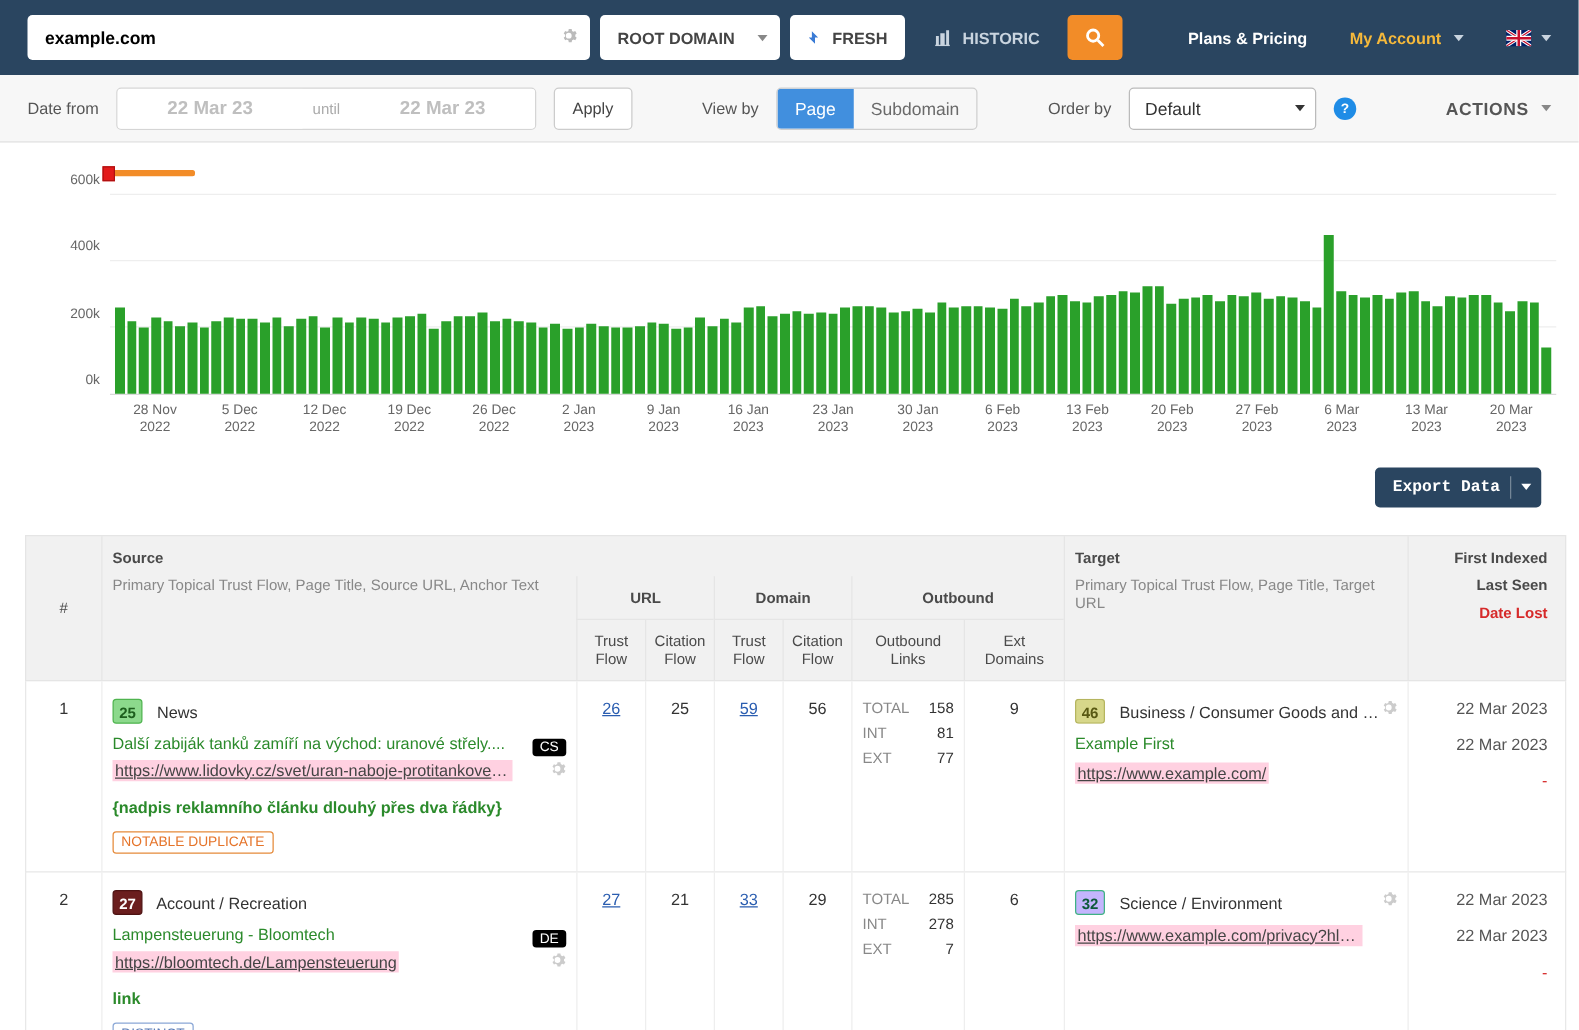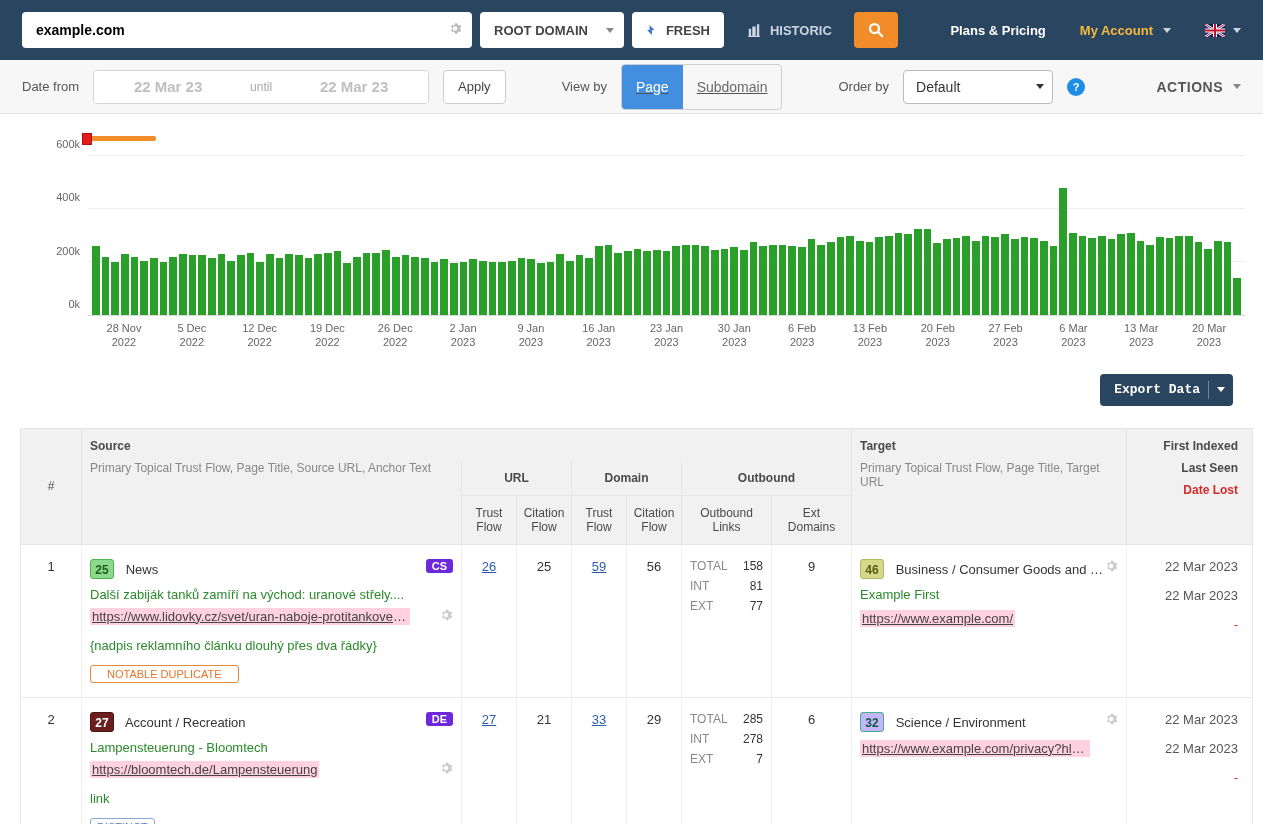--- a/index.html
+++ b/index.html
@@ -95,21 +95,21 @@
     color: #bfbfbf; background: #fff;
   }
   .date-sep { padding: 0 8px; color: #aaa; font-size: 12px; }
   .btn-apply {
     height: 34px; padding: 0 14px;
     background: #fff; border: 1px solid #ccc; border-radius: 4px;
     font-size: 13px; color: #444; cursor: pointer;
   }
   .segmented {
     display: flex; border: 1px solid #cfcfcf; border-radius: 4px;
-    overflow: hidden; height: 46px; text-decoration: underline;
+    overflow: hidden; height: 34px;
   }
   .segmented > div {
     padding: 0 14px; display: flex; align-items: center;
     font-size: 14px; cursor: pointer; color: #6a6a6a;
   }
   .segmented .active { background: #418fde; color: #fff; }
   .order-select {
     height: 34px; width: 150px;
     border: 1px solid #bbb; border-radius: 4px;
     background: #fff; display: flex; align-items: center;
@@ -234,33 +234,33 @@
     border-radius: 3px; font-size: 12px; font-weight: 700;
     margin-right: 8px;
   }
   .pill-green  { background:#8cd98c; color:#1d5e1d; border:1px solid #4fb44f;}
   .pill-dark   { background:#6b1e1e; color:#fff; border:1px solid #4d1212;}
   .pill-olive  { background:#d7d78a; color:#595913; border:1px solid #b5b55f;}
   .pill-teal   { background:#c4b5fd; color:#0d5a3a; border:1px solid #3fb184;}
   .lang-badge {
     float: right;
     display:inline-block; padding:1px 6px;
-    background:#6d28d9; color:#fff; border-radius:3px;
-    font-size:11px; font-weight:700;
+    background:#000000; color:#fff; border-radius:3px;
+    font-size:11px; font-weight:400;margin-top:32px;
   }
   .src-title { color: #2b8a2b; margin: 8px 0 6px 0; display:block; overflow:hidden; text-overflow:ellipsis; white-space:nowrap;}
   .src-url   { color: #444; text-decoration: underline;
                background: #ffd1e1; padding: 1px 2px;
                display:inline-block; max-width: 320px;
                overflow:hidden; text-overflow:ellipsis; white-space:nowrap;}
-  .anchor    { color: #2b8a2b; font-weight: 400; margin-top: 10px; display:block;}
+  .anchor    { color: #2b8a2b; font-weight: 700; margin-top: 10px; display:block;}
   .dupe-tag  {
     display:inline-block; margin-top: 12px;
     border:1px solid #e58a3a; color:#e5742a;
-    font-size:11px; padding:2px 16px; border-radius:3px;
+    font-size:11px; padding:2px 6px; border-radius:3px;
   }
   .distinct-tag  {
     display:inline-block; margin-top: 12px;
     border:1px solid #8aa7d6; color:#5a7bb6;
     font-size:11px; padding:2px 6px; border-radius:3px;
   }
   .gear-ghost { float:right; color:#ccc; }
   .metric-link { color: #2a5db0; text-decoration: underline; cursor:pointer; }
   .outb-line { display:flex; justify-content:space-between; color:#888; font-size:12px; margin-bottom:6px;}
   .outb-line span:last-child { color:#333; }

